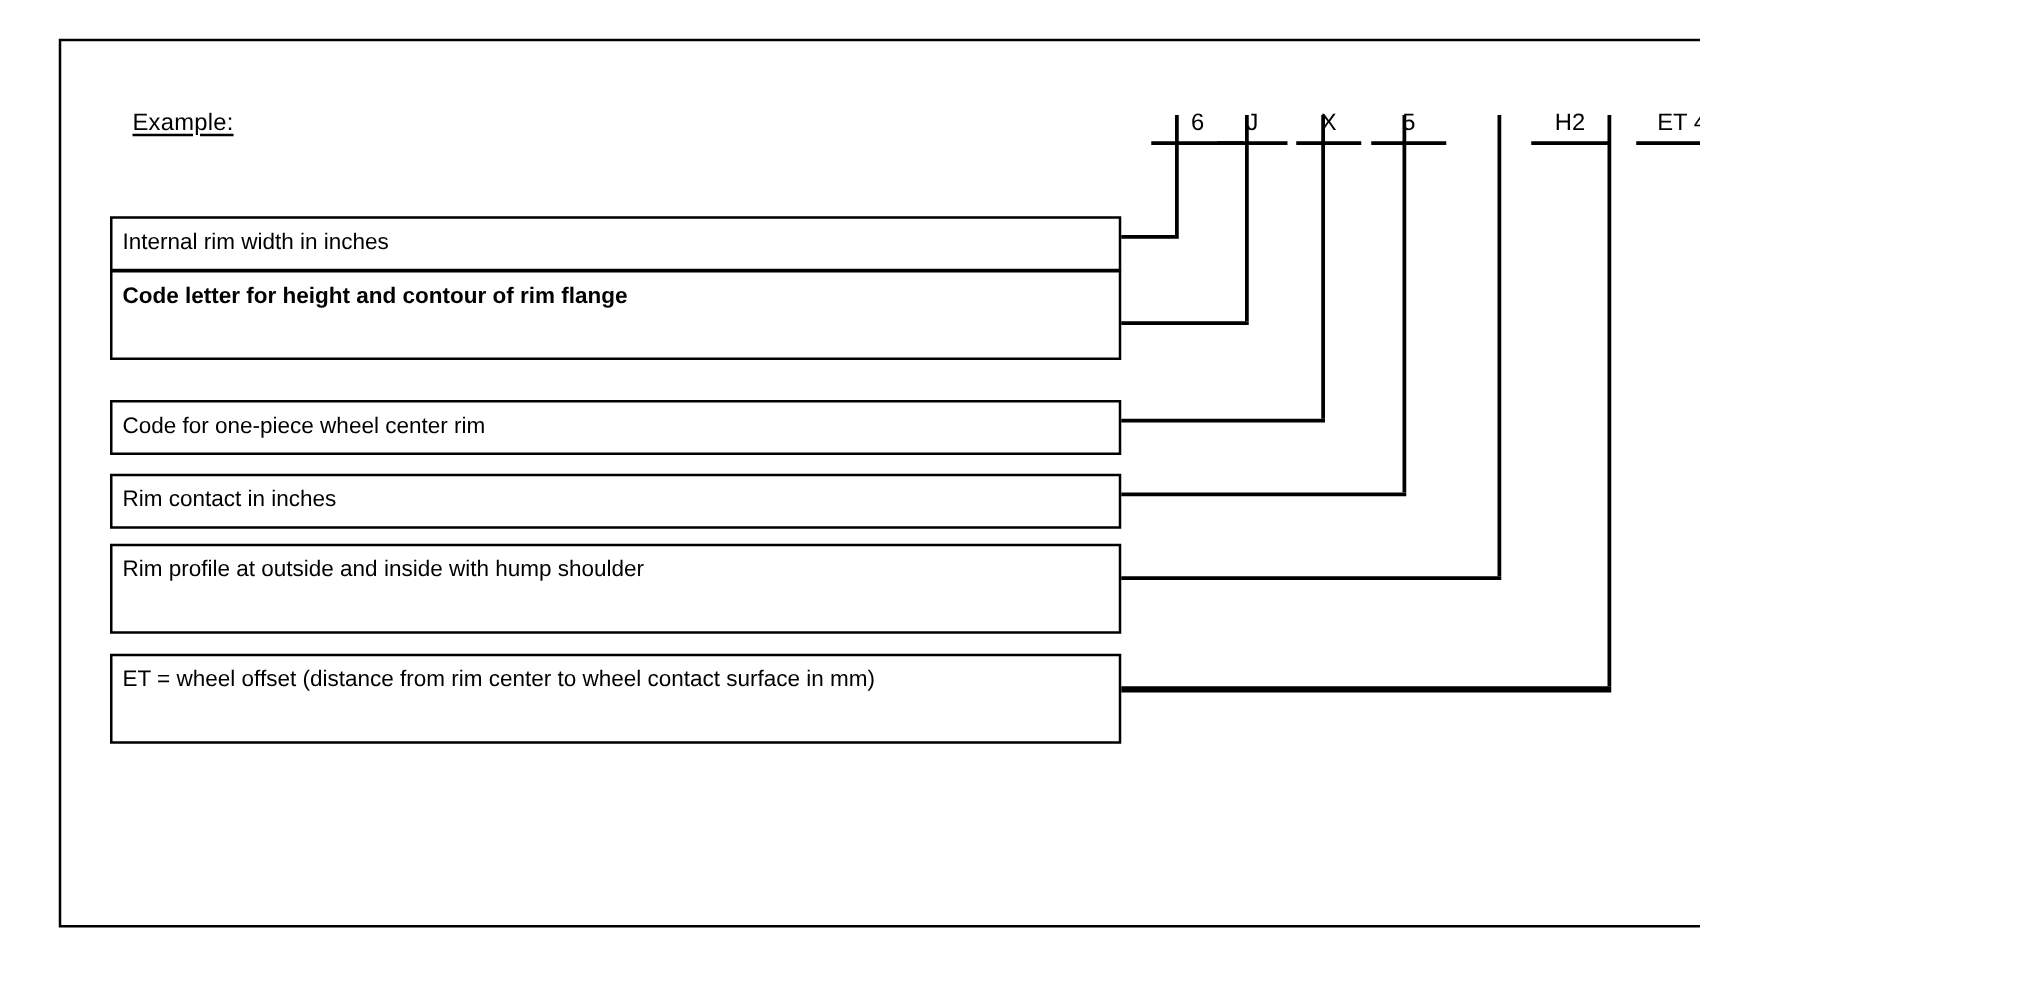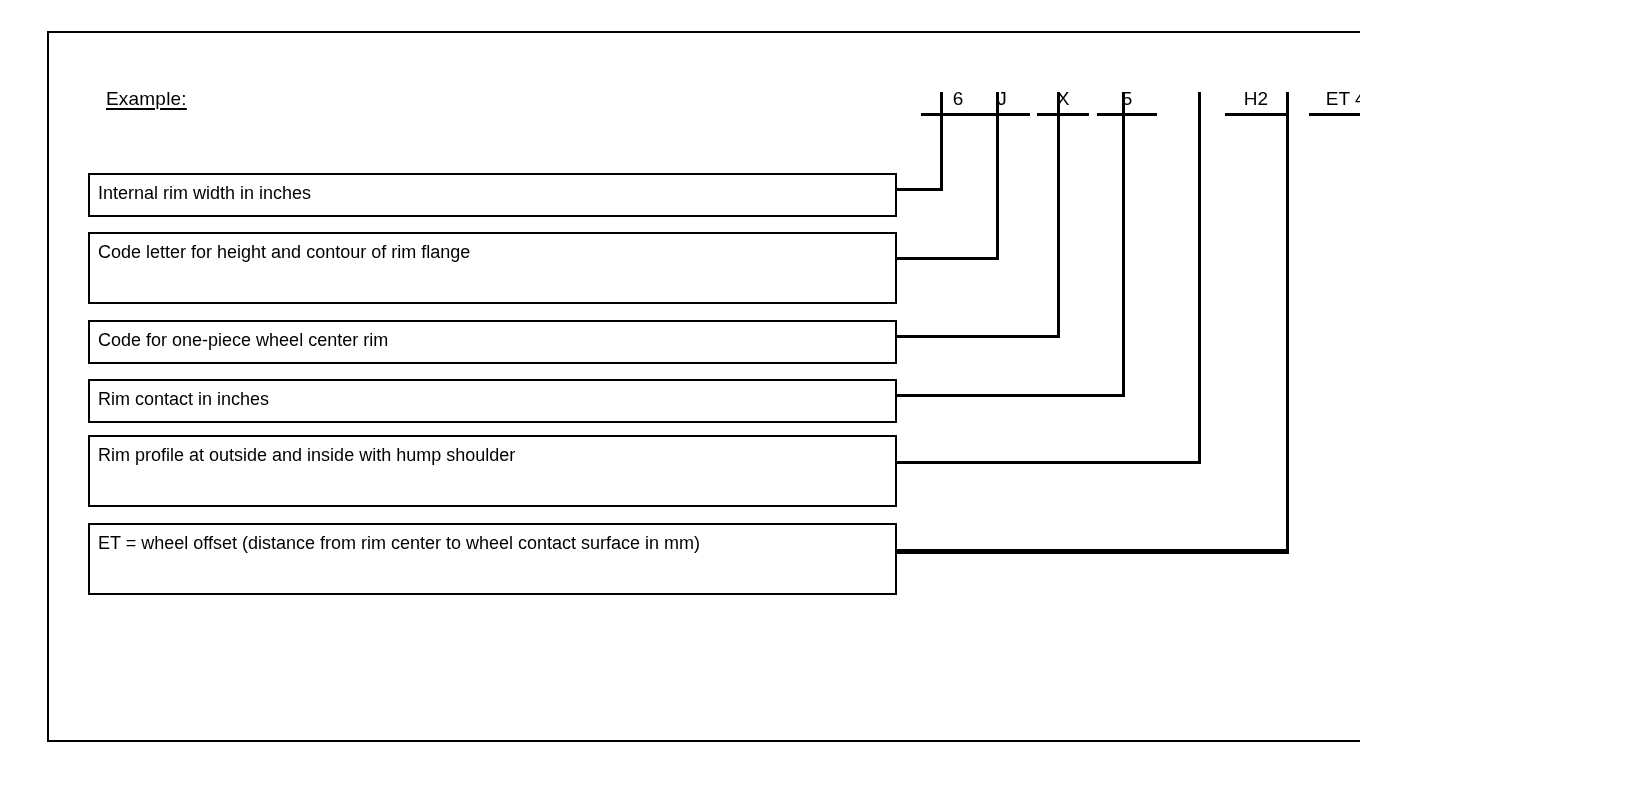--- a/index.html
+++ b/index.html
@@ -148,21 +148,21 @@
         <div class="lead-v" style="left: 1149px; top: 59px; height: 369px;"></div>
         <div class="lead-h" style="left: 812px; top: 428px; width: 340px;"></div>
         <div class="lead-v" style="left: 1237px; top: 59px; height: 457px;"></div>
         <div class="lead-h thick" style="left: 812px; top: 516px; width: 428px;"></div>
       </div>
 
     <div id="desc-box-layer">
         <div class="desc-box" style="left: 3px; top: 140px; height: 44px;">
           <div class="desc-text">Internal rim width in inches</div>
         </div>
-        <div class="desc-box" style="left: 3px; top: 199px; height: 72px;">
+        <div class="desc-box" style="left: 3px; top: 183px; height: 72px; font-weight: bold;">
           <div class="desc-text">Code letter for height and contour of rim flange</div>
         </div>
         <div class="desc-box" style="left: 3px; top: 287px; height: 44px;">
           <div class="desc-text">Code for one-piece wheel center rim</div>
         </div>
         <div class="desc-box" style="left: 3px; top: 346px; height: 44px;">
           <div class="desc-text">Rim contact in inches</div>
         </div>
         <div class="desc-box" style="left: 3px; top: 402px; height: 72px;">
           <div class="desc-text">Rim profile at outside and inside with hump shoulder</div>

